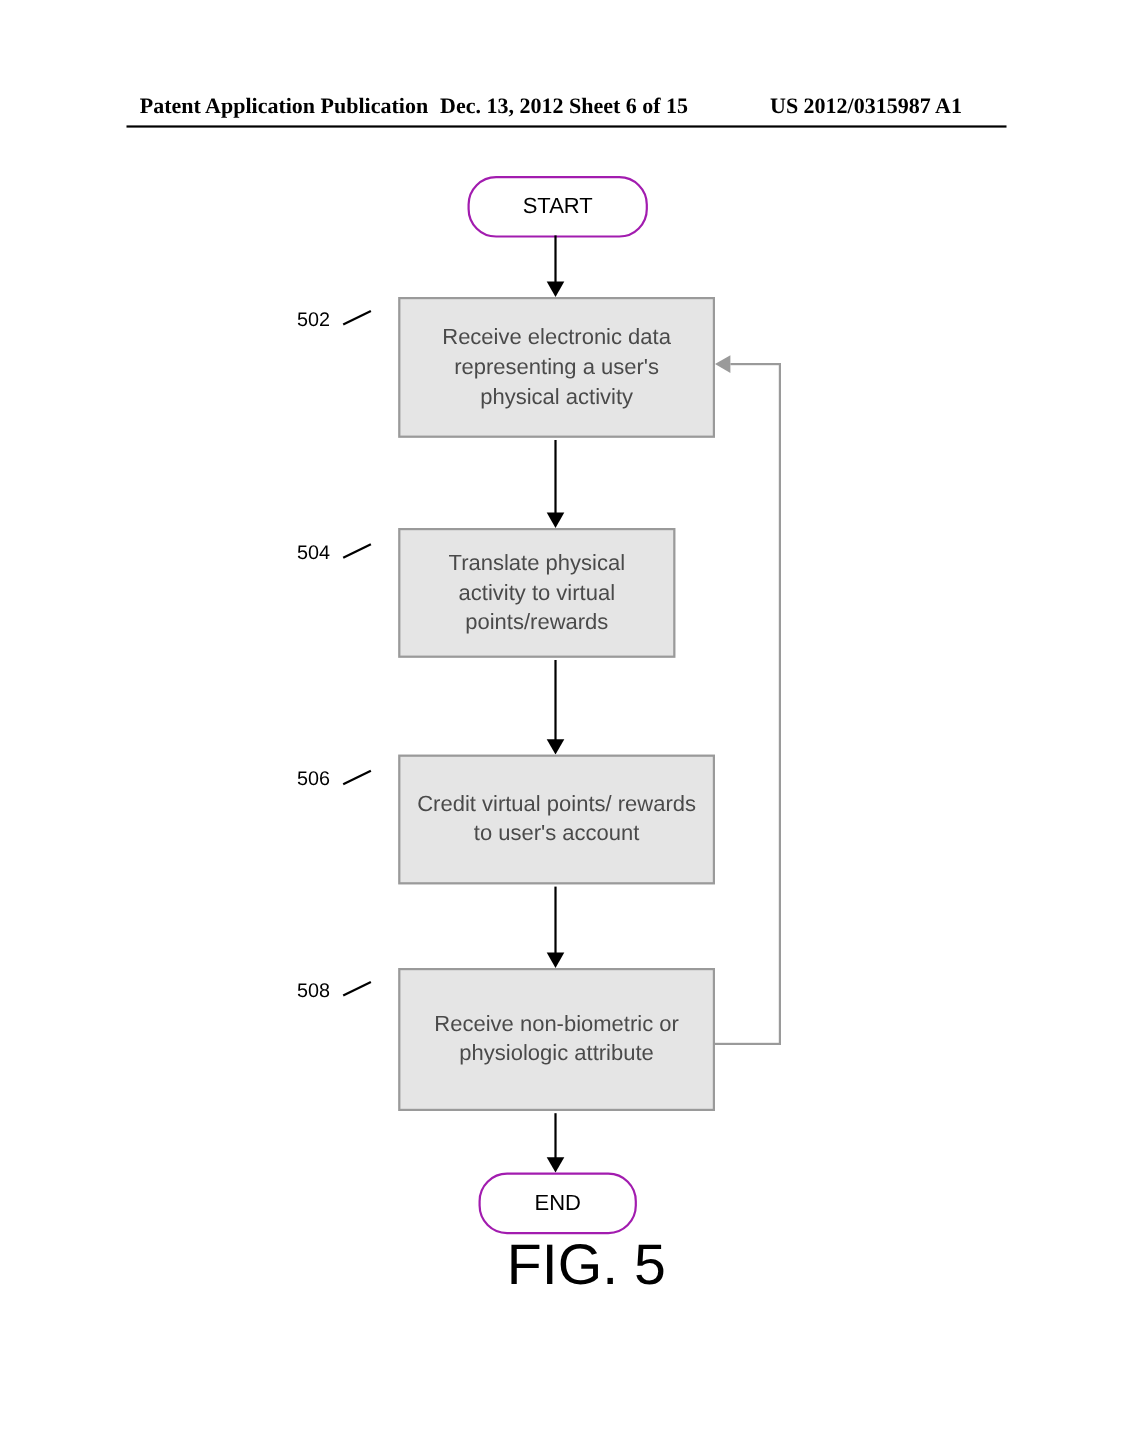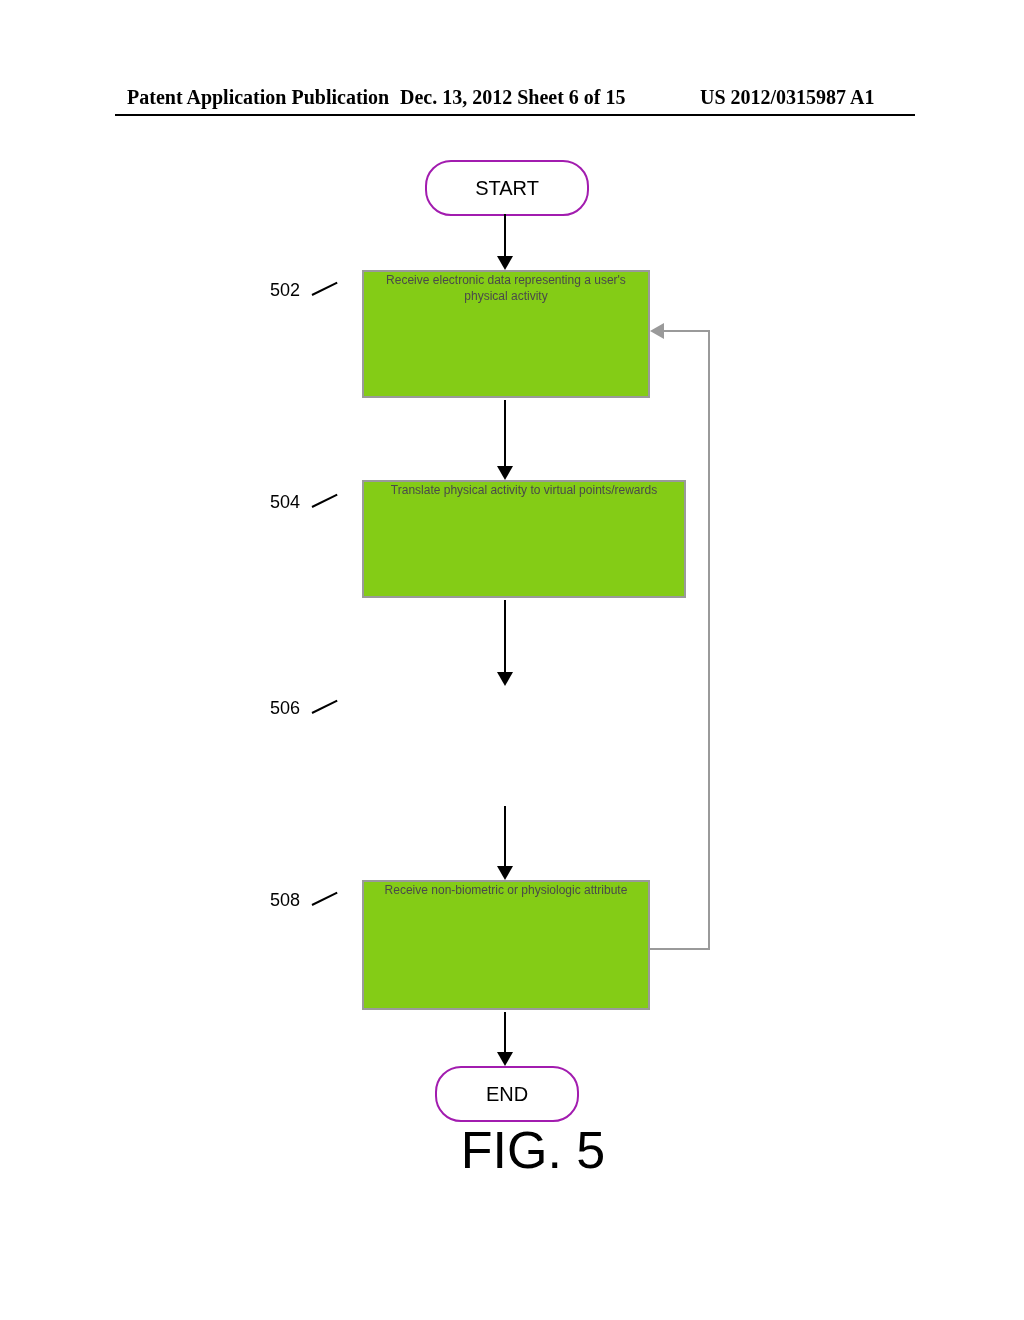--- a/index.html
+++ b/index.html
@@ -57,26 +57,26 @@
     align-items: center;
     justify-content: center;
     font-size: 20px;
     background: #fff;
   }
   .box {
     position: absolute;
     border: 2px solid #9a9a9a;
     text-align: center;
     display: flex;
-    align-items: flex-start;
+    align-items: center;
     justify-content: center;
-    font-size: 12px;
+    font-size: 20px;
     color: #4a4a4a;
     line-height: 1.35;
-    background: #84cc16;
+    background: #e5e5e5;
     padding: 0 12px;
     box-sizing: border-box;
   }
   .reflabel {
     position: absolute;
     font-size: 18px;
     color: #000;
   }
   .figlabel {
     position: absolute;
@@ -138,29 +138,32 @@
 
   <div class="box" style="left:102px; top:110px; width:288px; height:128px;">
     <span>Receive electronic data representing a user's physical activity</span>
   </div>
   <div class="reflabel" style="left:10px; top:120px;">502</div>
   <div class="tick" style="left:52px; top:134px; transform:rotate(-26deg);"></div>
 
   <div class="conn" style="left:244px; top:240px; width:2px; height:68px;"></div>
   <div class="arrowhead down" style="left:237px; top:306px;"></div>
 
-  <div class="box" style="left:102px; top:320px; width:324px; height:118px;">
+  <div class="box" style="left:102px; top:320px; width:252px; height:118px;">
     <span>Translate physical activity to virtual points/rewards</span>
   </div>
   <div class="reflabel" style="left:10px; top:332px;">504</div>
   <div class="tick" style="left:52px; top:346px; transform:rotate(-26deg);"></div>
 
   <div class="conn" style="left:244px; top:440px; width:2px; height:74px;"></div>
   <div class="arrowhead down" style="left:237px; top:512px;"></div>
 
+  <div class="box" style="left:102px; top:526px; width:288px; height:118px;">
+    <span>Credit virtual points/ rewards to user's account</span>
+  </div>
   <div class="reflabel" style="left:10px; top:538px;text-align:center;">506</div>
   <div class="tick" style="left:52px; top:552px; transform:rotate(-26deg);"></div>
 
   <div class="conn" style="left:244px; top:646px; width:2px; height:62px;"></div>
   <div class="arrowhead down" style="left:237px; top:706px;"></div>
 
   <div class="box" style="left:102px; top:720px; width:288px; height:130px;">
     <span>Receive non-biometric or physiologic attribute</span>
   </div>
   <div class="reflabel" style="left:10px; top:730px;">508</div>

